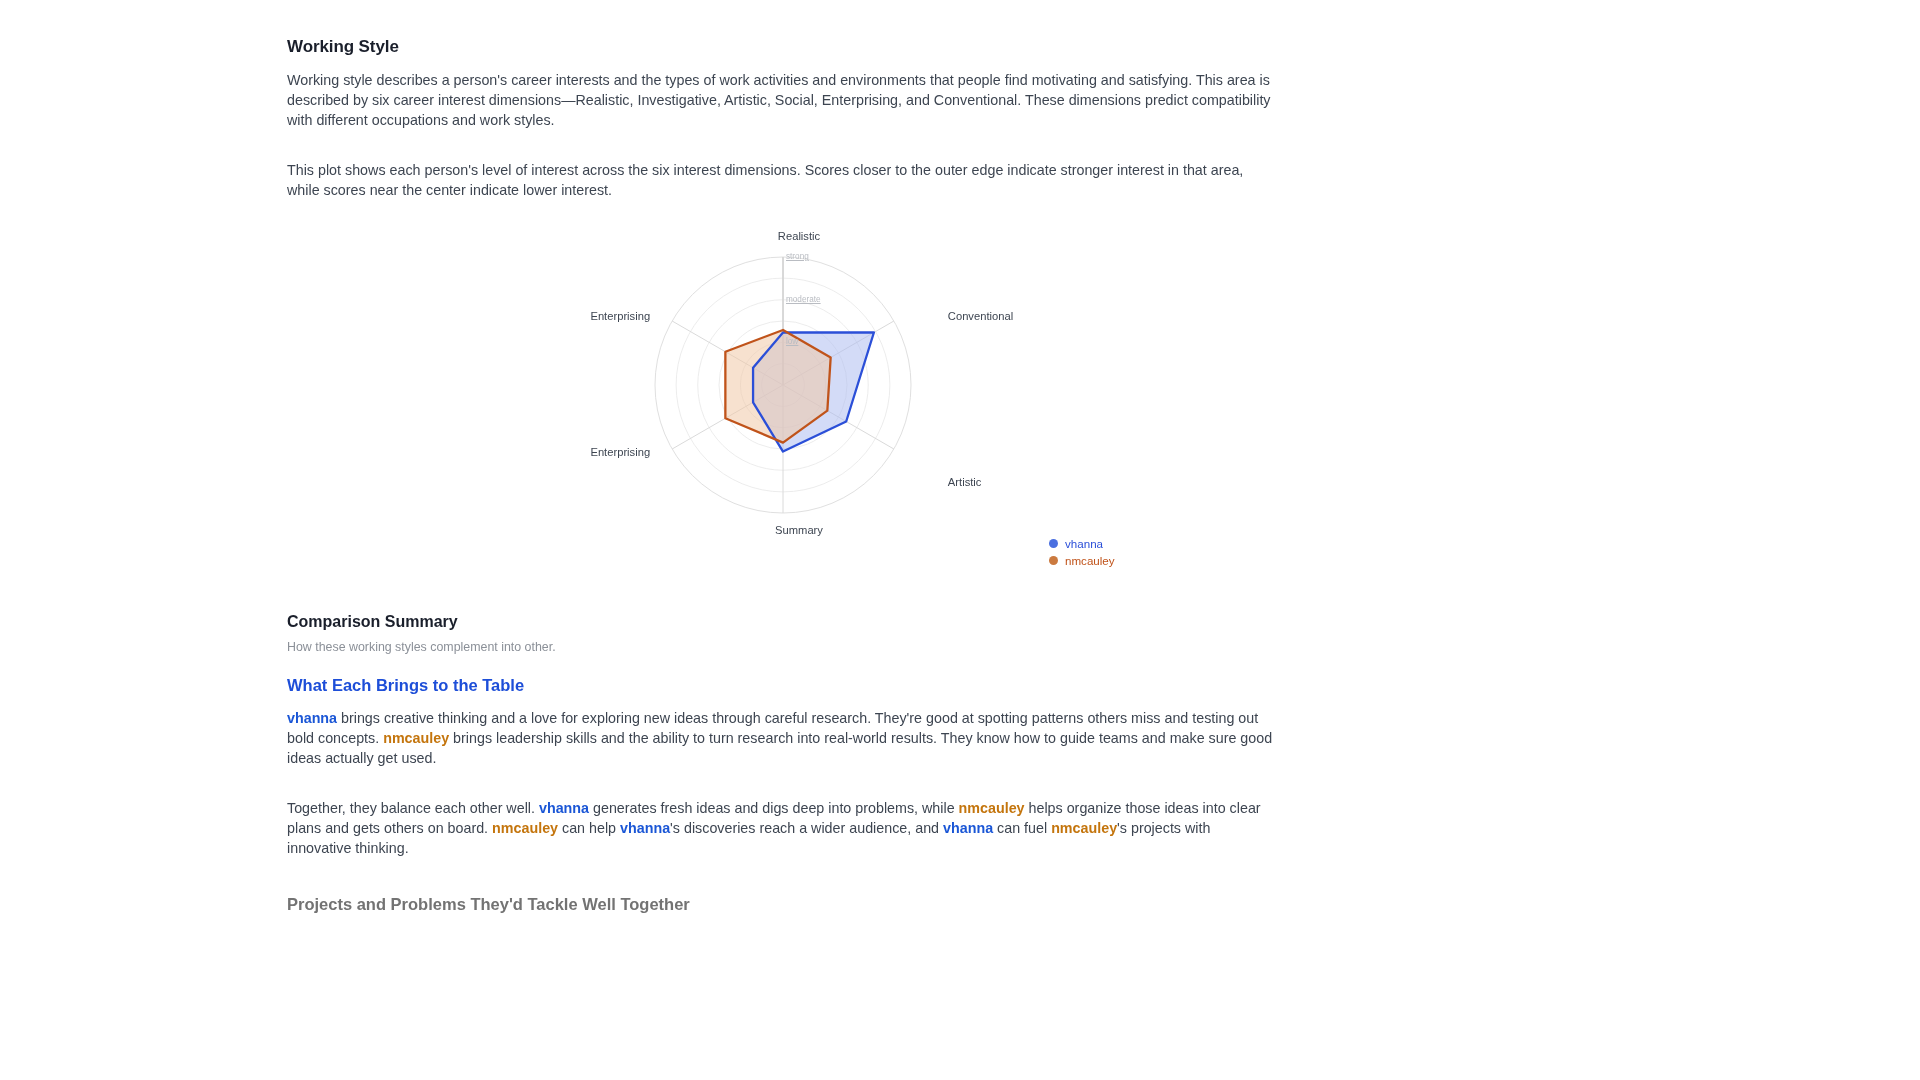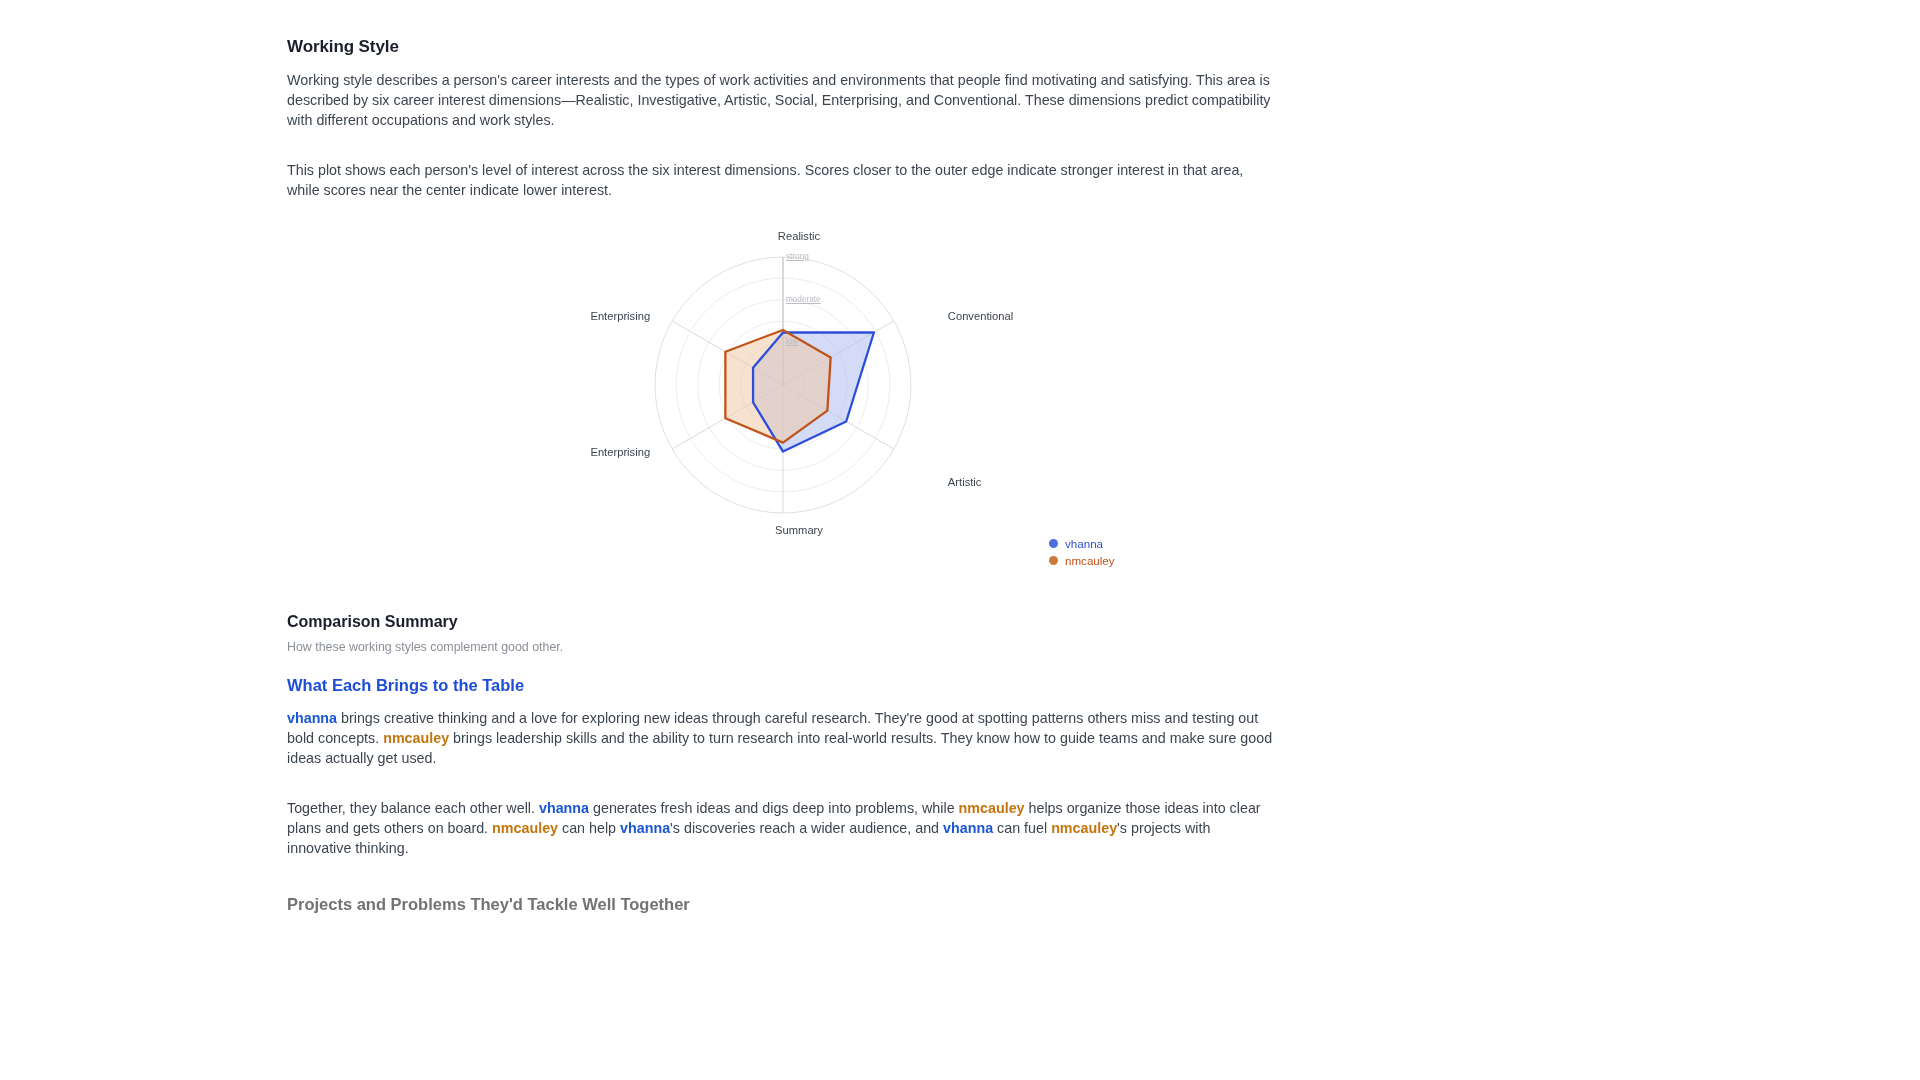--- a/index.html
+++ b/index.html
@@ -164,21 +164,21 @@
         </div>
         <div class="legend-row">
           <span class="legend-dot" id="ldot-1" style="background: rgb(203, 122, 63);"></span>
           <span class="legend-name" id="lname-1" style="color: rgb(192, 83, 26);">nmcauley</span>
         </div>
       </div>
     </div>
 
     <div class="comparison-block">
       <h3 class="comparison-title">Comparison Summary</h3>
-      <p class="comparison-sub">How these working styles complement good other.</p>
+      <p class="comparison-sub">How these working styles complement into other.</p>
 
       <h3 class="sub-heading">What Each Brings to the Table</h3>
 
       <p class="body-text"><span class="name-blue">vhanna</span><span> brings creative thinking and a love for exploring new ideas through careful research. They're good at spotting patterns others miss and testing out bold concepts. </span><span class="name-orange">nmcauley</span><span> brings leadership skills and the ability to turn research into real-world results. They know how to guide teams and make sure good ideas actually get used.</span></p>
 
       <p class="body-text spaced"><span>Together, they balance each other well. </span><span class="name-blue">vhanna</span><span> generates fresh ideas and digs deep into problems, while </span><span class="name-orange">nmcauley</span><span> helps organize those ideas into clear plans and gets others on board. </span><span class="name-orange">nmcauley</span><span> can help </span><span class="name-blue">vhanna</span><span>'s discoveries reach a wider audience, and </span><span class="name-blue">vhanna</span><span> can fuel </span><span class="name-orange">nmcauley</span><span>'s projects with innovative thinking.</span></p>
 
       <h3 class="bottom-heading">Projects and Problems They'd Tackle Well Together</h3>
     </div>
 

